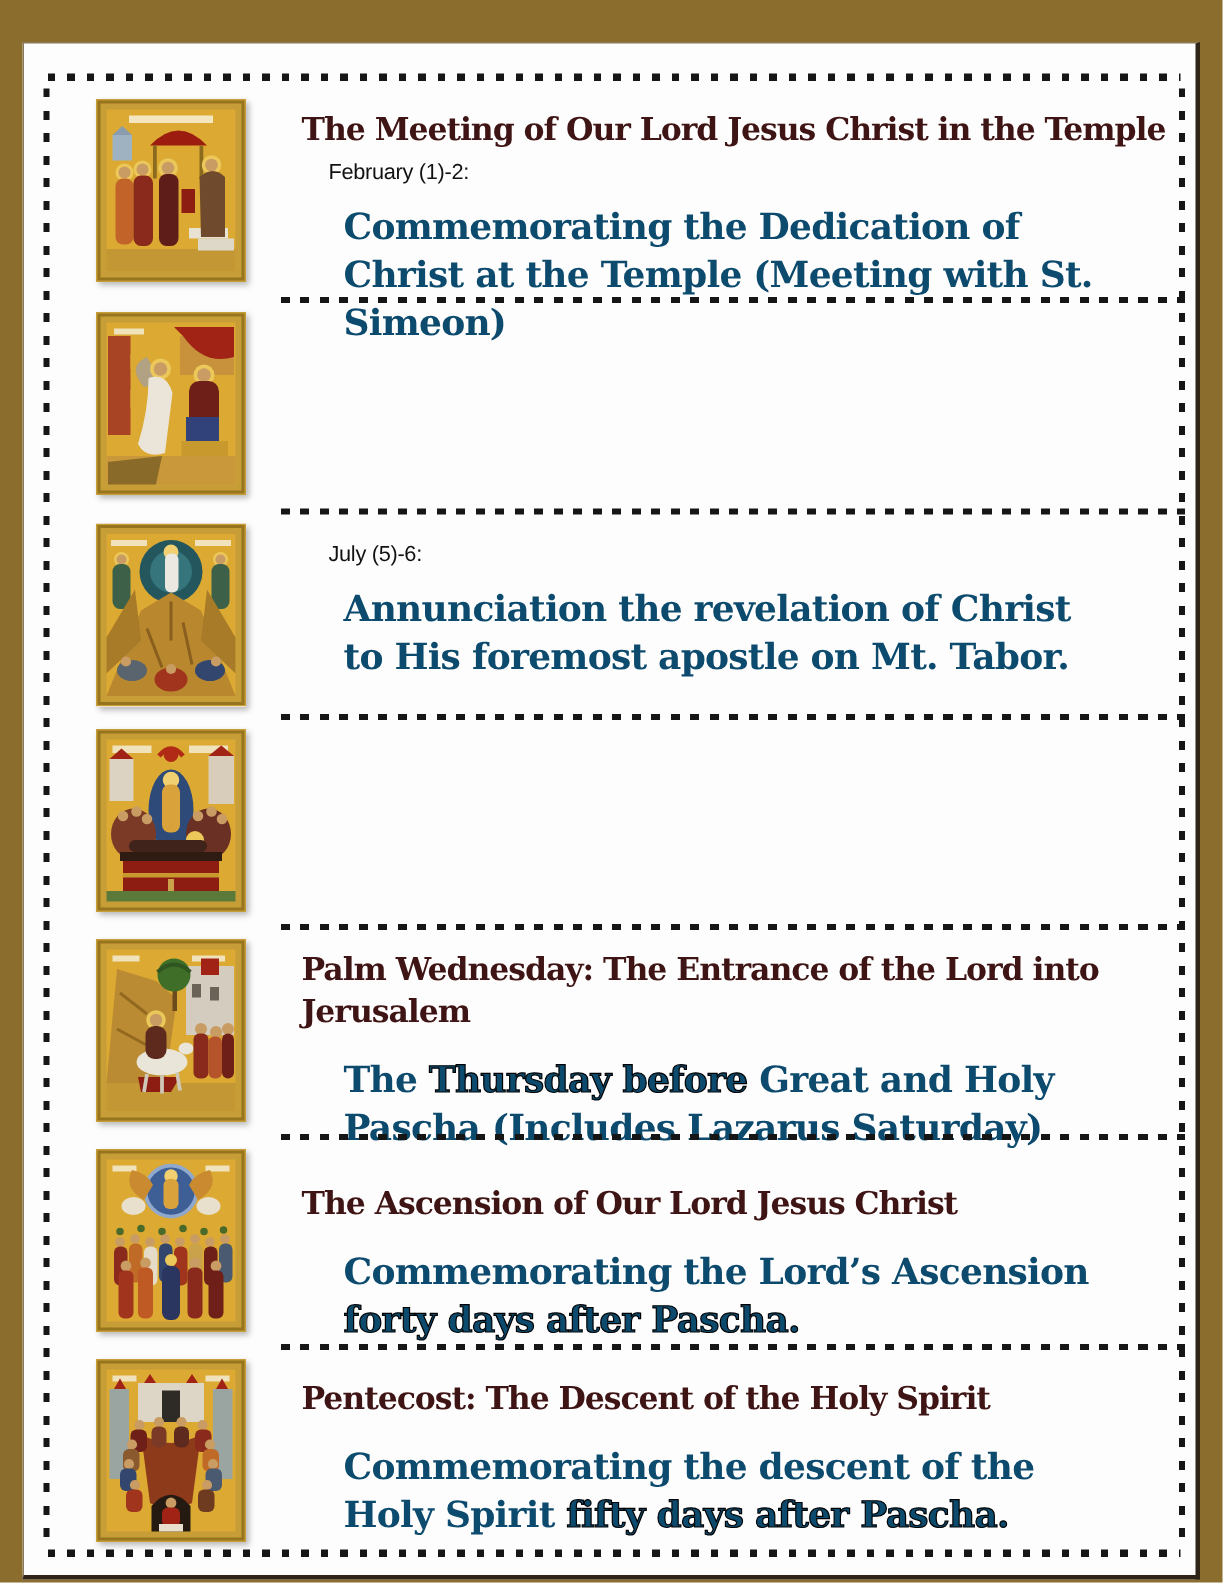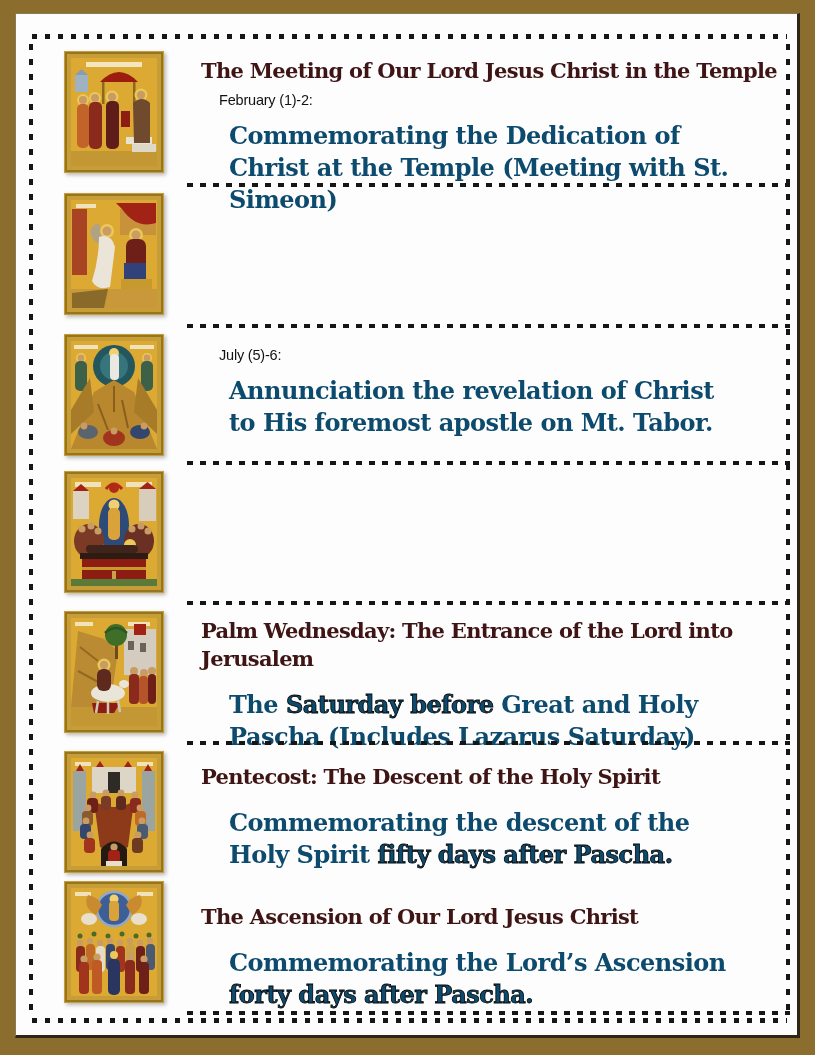--- a/index.html
+++ b/index.html
@@ -3,21 +3,21 @@
 <meta charset="utf-8">
 <style>
   html,body{margin:0;padding:0;}
   body{
     width:815px;height:1055px;position:relative;
     background:#8b6e2e;
     font-family:"DejaVu Serif",serif;
     overflow:hidden;
   }
   .page{
-    position:absolute;left:15px;top:13px;width:781px;height:1021px;
+    position:absolute;left:15px;top:28px;width:781px;height:1021px;
     background:#fdfdfd;
     border:1px solid #8a7a58;
     border-right:3px solid #2e2418;
     border-bottom:3px solid #2e2418;
   }
   
   .frame-strip{position:absolute;background-repeat:repeat;}
   .frame-top{left:16px;right:10px;top:20px;height:5px;
     background:repeating-linear-gradient(90deg,#161616 0 5px,transparent 5px 13px);}
   .frame-bottom{left:16px;right:10px;bottom:12px;height:5px;
@@ -235,75 +235,23 @@
             <rect x="65" y="63" width="10" height="30" rx="4" fill="#8a2a1c"></rect>
           <circle cx="80" cy="62" r="4" fill="#c99c63"></circle>
             <rect x="75" y="65" width="9" height="28" rx="4" fill="#b5542a"></rect>
           <circle cx="88" cy="60" r="4" fill="#c99c63"></circle>
             <rect x="84" y="63" width="8" height="30" rx="4" fill="#6e2018"></rect>
         </svg>
       </div>
       <div class="text-col">
         <h2 class="section-title" style="max-width:560px">Palm Wednesday: The Entrance of the Lord into Jerusalem</h2>
 
-        <p class="desc"><span>The </span><span class="strong">Saturday before</span><span> Great and Holy Pascha (Includes Lazarus Saturday)</span></p>
-      </div>
-      <div class="sep"></div>
-    </section>
-
-    <section class="feast no-date" style="height:130px">
-      <div class="icon-box">
-        <svg viewBox="0 0 100 122">
-          <rect width="100" height="122" fill="#c69d36"></rect>
-          <rect x="2" y="2" width="96" height="118" fill="none" stroke="#97751f" stroke-width="2"></rect>
-          <rect x="7" y="7" width="86" height="108" fill="#dcaa33"></rect>
-          <rect x="11" y="11" width="16" height="4" fill="#f0e2ba"></rect>
-          <rect x="73" y="11" width="16" height="4" fill="#f0e2ba"></rect>
-          <rect x="9" y="20" width="13" height="60" fill="#9aa5a2"></rect>
-          <rect x="78" y="20" width="13" height="60" fill="#9aa5a2"></rect>
-          <polygon points="12,20 16,13 20,20" fill="#a02315"></polygon>
-          <polygon points="80,20 84,13 88,20" fill="#a02315"></polygon>
-          <rect x="28" y="16" width="44" height="26" fill="#ddd6c6"></rect>
-          <rect x="44" y="21" width="12" height="21" fill="#2e2a26"></rect>
-          <polygon points="32,16 36,10 40,16" fill="#a02315"></polygon>
-          <polygon points="60,16 64,10 68,16" fill="#a02315"></polygon>
-          <path d="M30,50 Q50,62 70,50 L64,96 Q50,104 36,96 Z" fill="#8d3a1a"></path>
-          <g>
-            <circle cx="29" cy="44" r="3.4" fill="#c99c63"></circle>
-              <rect x="23" y="47" width="11" height="15" rx="4" fill="#6e2018"></rect>
-            <circle cx="24" cy="57" r="3.4" fill="#c99c63"></circle>
-              <rect x="18" y="60" width="11" height="15" rx="4" fill="#8a5a2e"></rect>
-            <circle cx="22" cy="70" r="3.4" fill="#c99c63"></circle>
-              <rect x="16" y="73" width="11" height="15" rx="4" fill="#32466e"></rect>
-            <circle cx="26" cy="84" r="3.4" fill="#c99c63"></circle>
-              <rect x="20" y="87" width="11" height="15" rx="4" fill="#a0341c"></rect>
-            <circle cx="71" cy="44" r="3.4" fill="#c99c63"></circle>
-              <rect x="66" y="47" width="11" height="15" rx="4" fill="#8a2a1c"></rect>
-            <circle cx="76" cy="57" r="3.4" fill="#c99c63"></circle>
-              <rect x="71" y="60" width="11" height="15" rx="4" fill="#c06a28"></rect>
-            <circle cx="78" cy="70" r="3.4" fill="#c99c63"></circle>
-              <rect x="73" y="73" width="11" height="15" rx="4" fill="#4a5a70"></rect>
-            <circle cx="74" cy="84" r="3.4" fill="#c99c63"></circle>
-              <rect x="68" y="87" width="11" height="15" rx="4" fill="#6e3a20"></rect>
-            <circle cx="42" cy="42" r="3.4" fill="#c99c63"></circle>
-              <rect x="37" y="45" width="10" height="14" rx="4" fill="#7a3a26"></rect>
-            <circle cx="57" cy="42" r="3.4" fill="#c99c63"></circle>
-              <rect x="52" y="45" width="10" height="14" rx="4" fill="#5f2a1e"></rect>
-          </g>
-          <path d="M37,115 L37,98 Q50,83 63,98 L63,115 Z" fill="#241a12"></path>
-          <circle cx="50" cy="96" r="3.6" fill="#c99c63"></circle>
-          <rect x="44" y="99" width="12" height="13" rx="4" fill="#a02315"></rect>
-          <rect x="42" y="110" width="16" height="5" fill="#e8e0cc"></rect>
-        </svg>
-      </div>
-      <div class="text-col" style="padding-top:12px">
-        <h2 class="section-title">Pentecost: The Descent of the Holy Spirit</h2>
-
-        <p class="desc"><span>Commemorating the descent of the Holy Spirit </span><span class="strong">fifty days after Pascha.</span><span></span></p>
-      </div>
+        <p class="desc"><span>The </span><span class="strong">Thursday before</span><span> Great and Holy Pascha (Includes Lazarus Saturday)</span></p>
+      </div>
+      <div class="sep"></div>
     </section>
 
     <section class="feast no-date" style="height:140px">
       <div class="icon-box">
         <svg viewBox="0 0 100 122">
           <rect width="100" height="122" fill="#c69d36"></rect>
           <rect x="2" y="2" width="96" height="118" fill="none" stroke="#97751f" stroke-width="2"></rect>
           <rect x="7" y="7" width="86" height="108" fill="#dcaa33"></rect>
           <rect x="11" y="11" width="16" height="4" fill="#f0e2ba"></rect>
           <rect x="73" y="11" width="16" height="4" fill="#f0e2ba"></rect>
@@ -356,14 +304,66 @@
         </svg>
       </div>
       <div class="text-col" style="padding-top:22px">
         <h2 class="section-title">The Ascension of Our Lord Jesus Christ</h2>
 
         <p class="desc"><span>Commemorating the Lord’s Ascension </span><span class="strong">forty days after Pascha.</span><span></span></p>
       </div>
       <div class="sep"></div>
     </section>
 
+    <section class="feast no-date" style="height:130px">
+      <div class="icon-box">
+        <svg viewBox="0 0 100 122">
+          <rect width="100" height="122" fill="#c69d36"></rect>
+          <rect x="2" y="2" width="96" height="118" fill="none" stroke="#97751f" stroke-width="2"></rect>
+          <rect x="7" y="7" width="86" height="108" fill="#dcaa33"></rect>
+          <rect x="11" y="11" width="16" height="4" fill="#f0e2ba"></rect>
+          <rect x="73" y="11" width="16" height="4" fill="#f0e2ba"></rect>
+          <rect x="9" y="20" width="13" height="60" fill="#9aa5a2"></rect>
+          <rect x="78" y="20" width="13" height="60" fill="#9aa5a2"></rect>
+          <polygon points="12,20 16,13 20,20" fill="#a02315"></polygon>
+          <polygon points="80,20 84,13 88,20" fill="#a02315"></polygon>
+          <rect x="28" y="16" width="44" height="26" fill="#ddd6c6"></rect>
+          <rect x="44" y="21" width="12" height="21" fill="#2e2a26"></rect>
+          <polygon points="32,16 36,10 40,16" fill="#a02315"></polygon>
+          <polygon points="60,16 64,10 68,16" fill="#a02315"></polygon>
+          <path d="M30,50 Q50,62 70,50 L64,96 Q50,104 36,96 Z" fill="#8d3a1a"></path>
+          <g>
+            <circle cx="29" cy="44" r="3.4" fill="#c99c63"></circle>
+              <rect x="23" y="47" width="11" height="15" rx="4" fill="#6e2018"></rect>
+            <circle cx="24" cy="57" r="3.4" fill="#c99c63"></circle>
+              <rect x="18" y="60" width="11" height="15" rx="4" fill="#8a5a2e"></rect>
+            <circle cx="22" cy="70" r="3.4" fill="#c99c63"></circle>
+              <rect x="16" y="73" width="11" height="15" rx="4" fill="#32466e"></rect>
+            <circle cx="26" cy="84" r="3.4" fill="#c99c63"></circle>
+              <rect x="20" y="87" width="11" height="15" rx="4" fill="#a0341c"></rect>
+            <circle cx="71" cy="44" r="3.4" fill="#c99c63"></circle>
+              <rect x="66" y="47" width="11" height="15" rx="4" fill="#8a2a1c"></rect>
+            <circle cx="76" cy="57" r="3.4" fill="#c99c63"></circle>
+              <rect x="71" y="60" width="11" height="15" rx="4" fill="#c06a28"></rect>
+            <circle cx="78" cy="70" r="3.4" fill="#c99c63"></circle>
+              <rect x="73" y="73" width="11" height="15" rx="4" fill="#4a5a70"></rect>
+            <circle cx="74" cy="84" r="3.4" fill="#c99c63"></circle>
+              <rect x="68" y="87" width="11" height="15" rx="4" fill="#6e3a20"></rect>
+            <circle cx="42" cy="42" r="3.4" fill="#c99c63"></circle>
+              <rect x="37" y="45" width="10" height="14" rx="4" fill="#7a3a26"></rect>
+            <circle cx="57" cy="42" r="3.4" fill="#c99c63"></circle>
+              <rect x="52" y="45" width="10" height="14" rx="4" fill="#5f2a1e"></rect>
+          </g>
+          <path d="M37,115 L37,98 Q50,83 63,98 L63,115 Z" fill="#241a12"></path>
+          <circle cx="50" cy="96" r="3.6" fill="#c99c63"></circle>
+          <rect x="44" y="99" width="12" height="13" rx="4" fill="#a02315"></rect>
+          <rect x="42" y="110" width="16" height="5" fill="#e8e0cc"></rect>
+        </svg>
+      </div>
+      <div class="text-col" style="padding-top:12px">
+        <h2 class="section-title">Pentecost: The Descent of the Holy Spirit</h2>
+
+        <p class="desc"><span>Commemorating the descent of the Holy Spirit </span><span class="strong">fifty days after Pascha.</span><span></span></p>
+      </div>
+    </section>
+
   </div>
 </div>
 
 </body></html>

